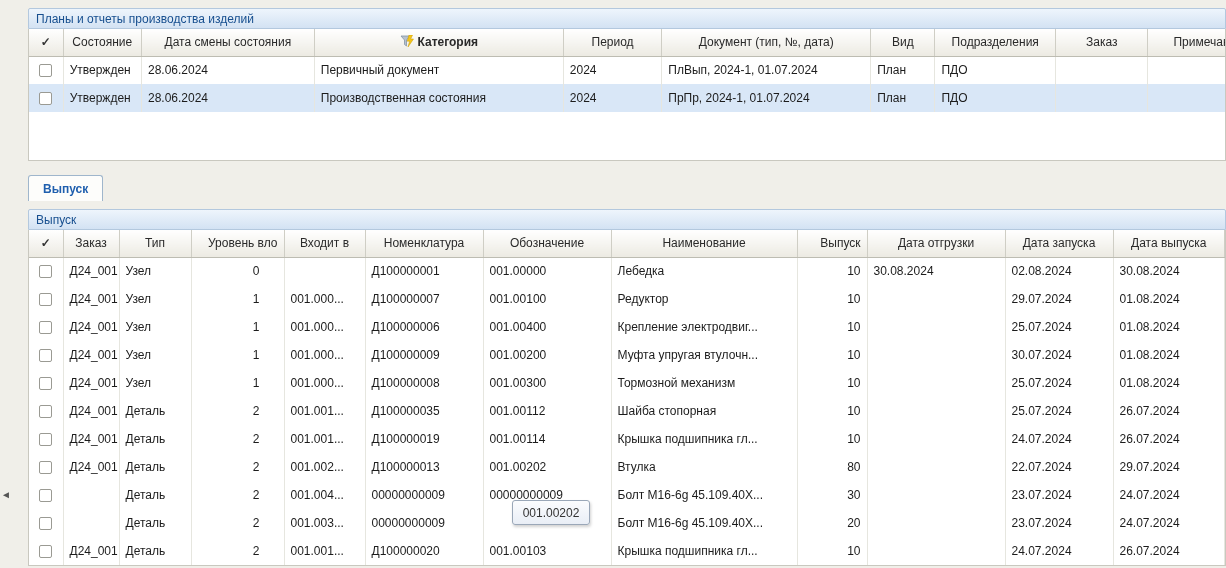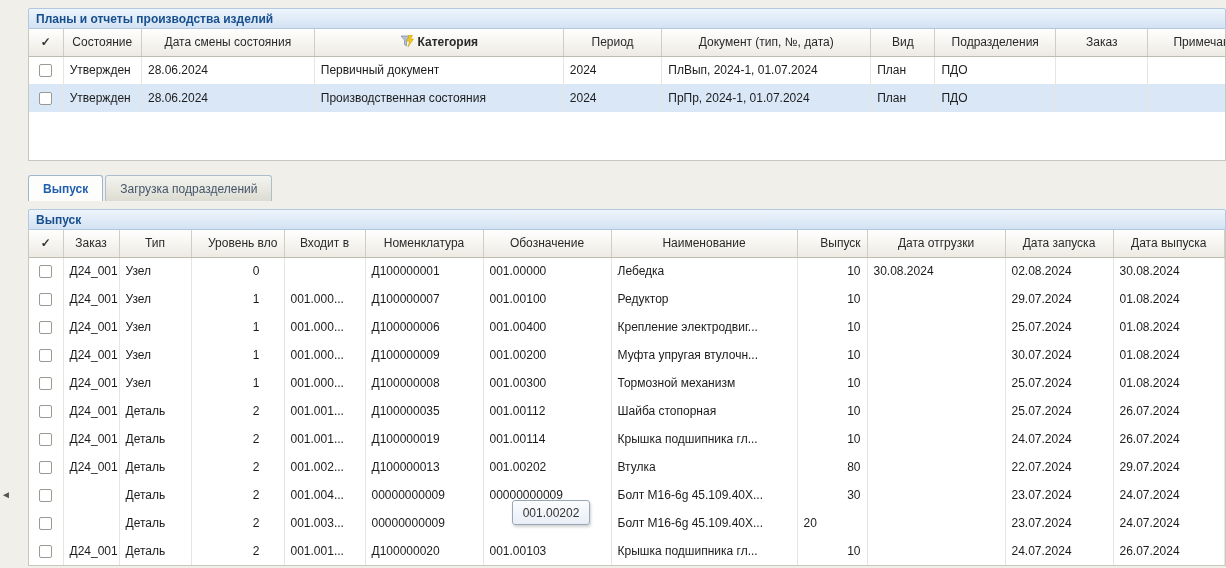--- a/index.html
+++ b/index.html
@@ -10,21 +10,21 @@
     color: #1c1c1c;
     background: #f0efe9;
   }
   .screen { position: relative; width: 1226px; height: 568px; overflow: hidden; background: #f0efe9; }
   .content { position: absolute; left: 28px; top: 8px; width: 1198px; }
 
   .panel-header {
     height: 21px; display: flex; align-items: center; padding: 0 7px;
     background: linear-gradient(#eef5fc, #d3e2f3);
     border: 1px solid #b3c8de; border-radius: 2px 2px 0 0;
-    font-weight: bold; color: var(--hdr, #174f8f);
+    font-weight: normal; color: var(--hdr, #174f8f);
   }
   .grid-wrap {
     background: #fff; border: 1px solid #c9c8bf; border-top: none; overflow: hidden;
   }
   .plans-wrap { height: 132px; }
 
   table.grid-table { border-collapse: collapse; table-layout: fixed; }
   .grid-table th {
     height: 27px; font-weight: normal; text-align: center; padding: 0 6px;
     background: linear-gradient(#ffffff, #eceae2);
@@ -142,23 +142,20 @@
                 <td></td>
               </tr>
             </tbody>
           </table>
         </div>
     </section>
 
     <div class="tabs">
       <div class="tab active">
         <span>Выпуск</span>
-      </div>
-      <div class="tab">
-        <span>Загрузка подразделений</span>
       </div>
     </div>
 
     <section class="bottom-panel">
       <div class="panel-header">
         <span>Выпуск</span>
       </div>
       <div class="grid-wrap" id="output-grid">
           <table class="grid-table" style="width: 100%;">
             <colgroup>
@@ -320,21 +317,21 @@
               </tr>
               <tr>
                 <td><span class="cb"></span></td>
                 <td></td>
                 <td>Деталь</td>
                 <td style="text-align: right; padding-right: 24px;">2</td>
                 <td>001.003...</td>
                 <td>00000000009</td>
                 <td></td>
                 <td>Болт М16-6g 45.109.40Х...</td>
-                <td style="text-align: left;">20</td>
+                <td style="text-align: right;">20</td>
                 <td></td>
                 <td>23.07.2024</td>
                 <td>24.07.2024</td>
               </tr>
               <tr>
                 <td><span class="cb"></span></td>
                 <td>Д24_001</td>
                 <td>Деталь</td>
                 <td style="text-align: right; padding-right: 24px;">2</td>
                 <td>001.001...</td>

